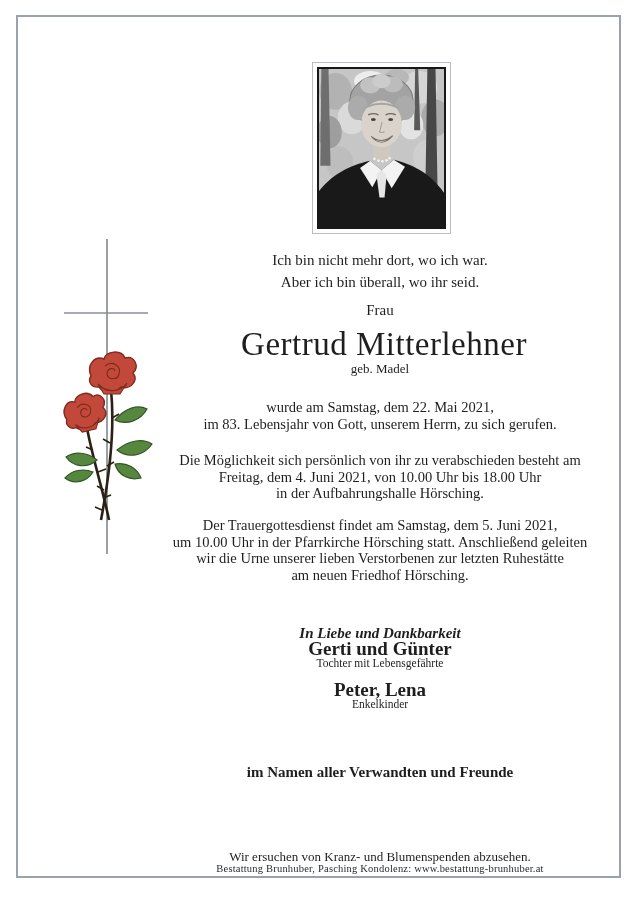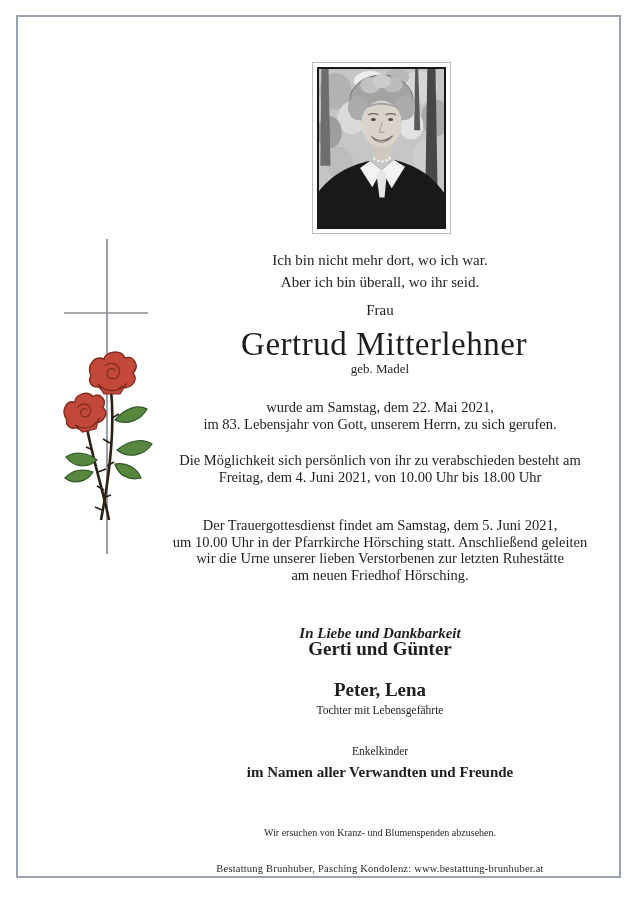--- a/index.html
+++ b/index.html
@@ -29,25 +29,25 @@
   .quote{top:250px;font-size:15px;line-height:1.45;}
   .salutation{top:301px;font-size:15px;}
   .deceased-name{top:320px;font-size:33px;letter-spacing:.5px;font-weight:400;margin:4px;}
   .birth-name{top:361px;font-size:13px;}
   .para{font-size:14.5px;line-height:16.5px;}
   .death-notice{top:399px;}
   .viewing{top:452px;}
   .service{top:517px;}
   .closing{top:600px;font-size:15px;font-weight:700;font-style:italic;margin-top:24px;}
   .mourner-names{font-size:19px;font-weight:700;}
-  .mourner-relation{font-size:11.5px;margin-top:47px;}
+  .mourner-relation{font-size:11.5px;}
   .m1n{top:637px;} .m1r{top:656px;}
   .m2n{top:678px;} .m2r{top:697px;}
   .family-note{top:763px;font-size:15px;font-weight:700;}
-  .flowers-note{top:827px;font-size:10px;}
+  .flowers-note{top:849px;font-size:13px;}
   .footer{top:862px;font-size:10.5px;letter-spacing:.2px;color:#2a2a2a;}
 </style>
 </head>
 <body>
 
 <div class="card-border"></div>
 
 <div class="photo-frame">
   <div class="photo-inner">
     <svg viewBox="0 0 126 155" preserveAspectRatio="xMidYMid slice">
@@ -148,20 +148,21 @@
 <div class="col birth-name">geb. Madel</div>
 
 <div class="col para death-notice">
   <div>wurde am Samstag, dem 22. Mai 2021,</div>
   <div>im 83. Lebensjahr von Gott, unserem Herrn, zu sich gerufen.</div>
 </div>
 
 <div class="col para viewing">
   <div>Die Möglichkeit sich persönlich von ihr zu verabschieden besteht am</div>
   <div>Freitag, dem 4. Juni 2021, von 10.00 Uhr bis 18.00 Uhr</div>
+  <div>in der Aufbahrungshalle Hörsching.</div>
 </div>
 
 <div class="col para service">
   <div>Der Trauergottesdienst findet am Samstag, dem 5. Juni 2021,</div>
   <div>um 10.00 Uhr in der Pfarrkirche Hörsching statt. Anschließend geleiten</div>
   <div>wir die Urne unserer lieben Verstorbenen zur letzten Ruhestätte</div>
   <div>am neuen Friedhof Hörsching.</div>
 </div>
 
 <div class="col closing">In Liebe und Dankbarkeit</div>

